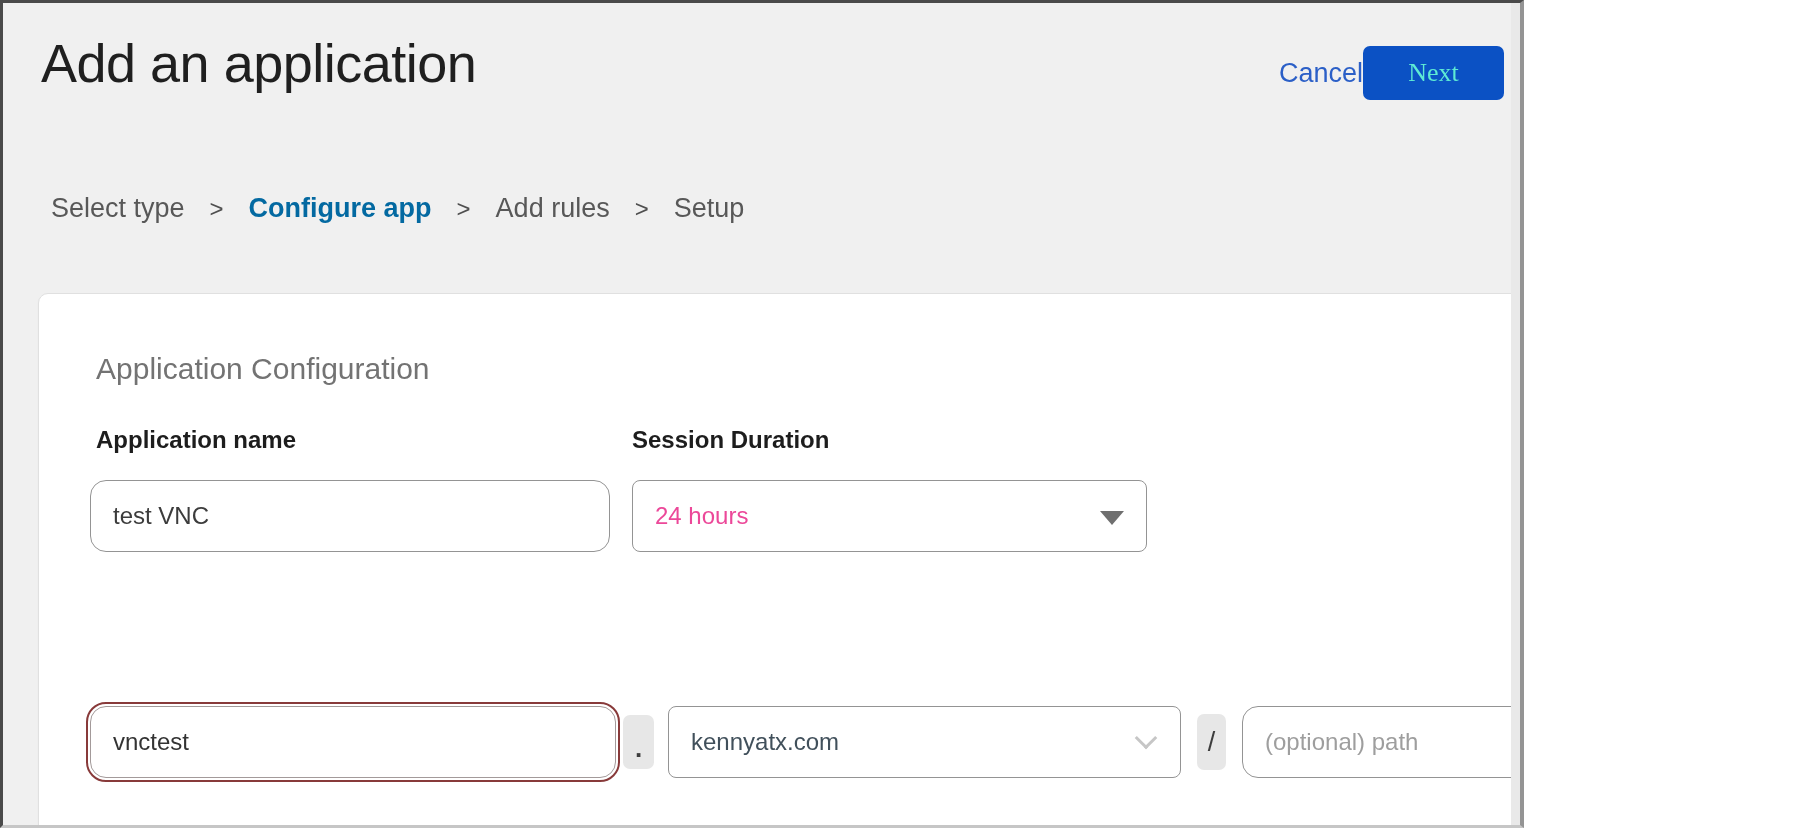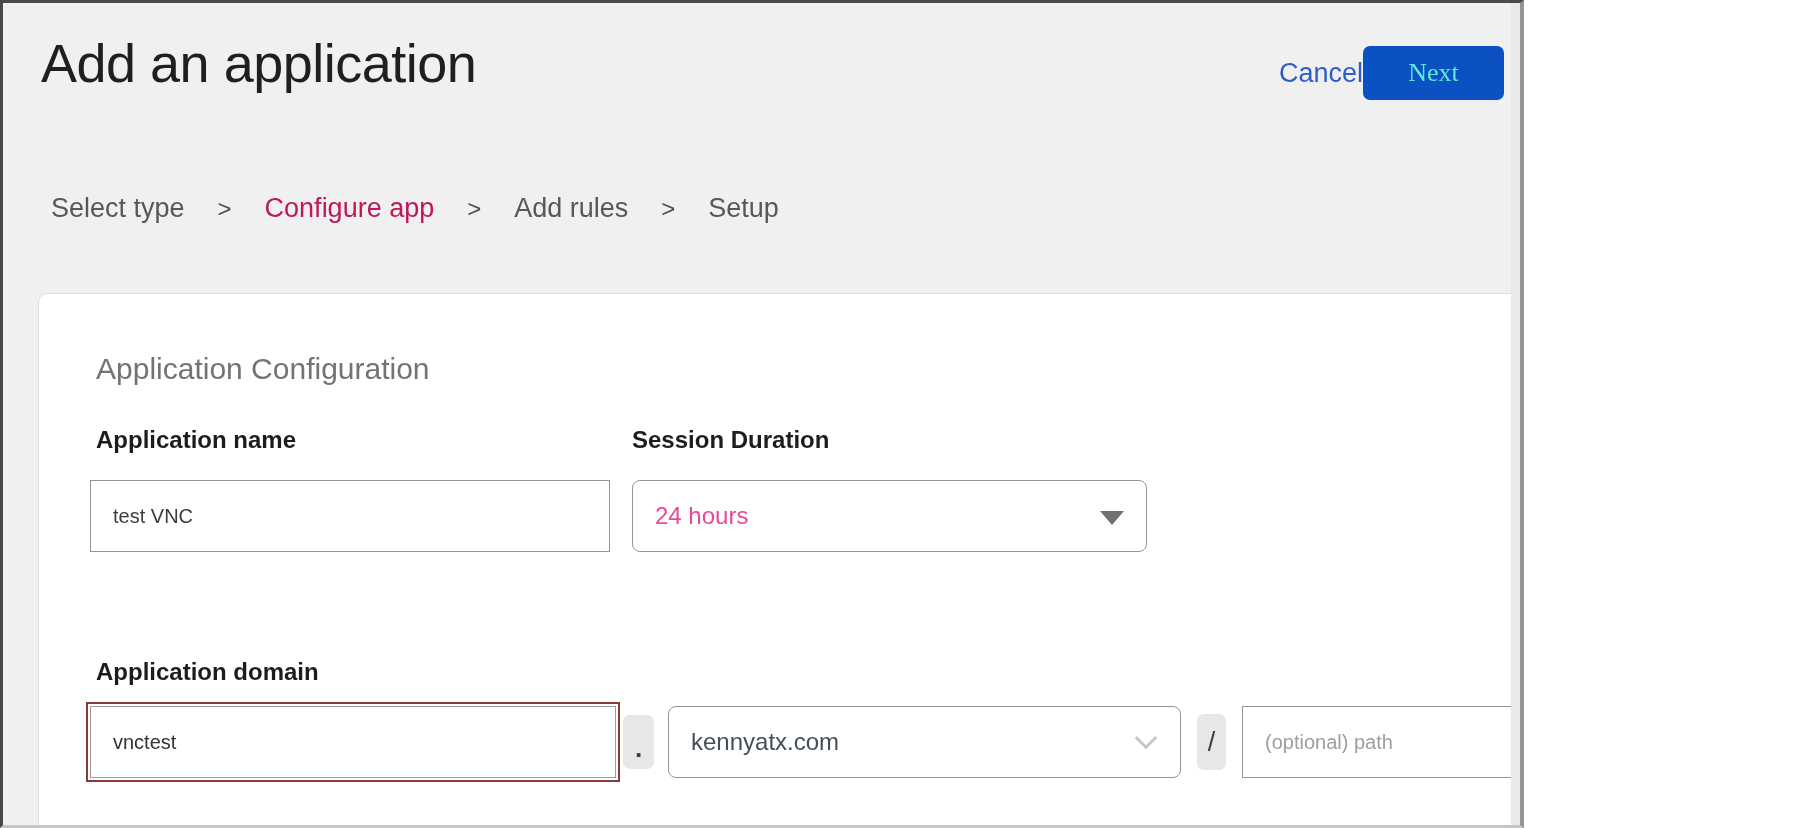--- a/index.html
+++ b/index.html
@@ -35,25 +35,25 @@
     background: #0b51c4; color: #5eead4;
     border: none; border-radius: 7px;
     font-size: 26px; font-family: Liberation Serif, serif;
     cursor: pointer;
     display: flex; align-items: center; justify-content: center;
   }
 
   
   .breadcrumb {
     position: absolute; left: 48px; top: 190px;
-    display: flex; align-items: center; gap: 33px;
+    display: flex; align-items: center; gap: 25px;
     font-size: 27px; color: #585858;
   }
   .breadcrumb .sep { color: #4f4f4f; font-size: 24px; }
-  .breadcrumb .crumb.active { color: #be185d; font-weight: 400; }
+  .breadcrumb .crumb.active { color: #0369a1; font-weight: 700; }
 
   
   .card {
     position: absolute; left: 35px; top: 290px;
     width: 1770px; height: 580px;
     background: #ffffff;
     border: 1px solid #e0e0e0;
     border-radius: 10px;
     box-shadow: 0 1px 2px rgba(0,0,0,0.04);
   }
@@ -65,24 +65,24 @@
     position: absolute;
     font-size: 24px; font-weight: 700; color: #1d1d1d;
   }
   .label-app-name   { left: 57px;  top: 132px; }
   .label-session    { left: 593px; top: 132px; }
   .label-app-domain { left: 57px;  top: 364px; }
 
   .text-input {
     height: 72px;
     border: 1px solid #949494;
-    border-radius: 0;
+    border-radius: 16px;
     background: #fff;
     font-family: "Liberation Sans", sans-serif;
-    font-size: 20px; color: #3c3c3c;
+    font-size: 24px; color: #3c3c3c;
     padding: 4px 22px;
     outline: none;
   }
   .text-input::placeholder { color: #9e9e9e; }
 
   .input-app-name { position: absolute; left: 51px; top: 186px; width: 520px; }
 
   .select-box {
     height: 72px;
     border: 1px solid #949494;
@@ -174,21 +174,20 @@
 
     <label class="field-label label-app-name">Application name</label>
     <input class="text-input input-app-name" type="text" value="test VNC" style="">
 
     <label class="field-label label-session">Session Duration</label>
     <div class="select-box select-session">
       <span>24 hours</span>
       <span class="caret-solid"></span>
     </div>
 
-    <label class="field-label label-app-domain">Application domain</label>
 
     <div class="domain-row">
       <input class="text-input input-subdomain" type="text" value="vnctest" style="">
 
       <span class="sep-chip dot-chip">.</span>
 
       <div class="select-box select-domain">
         <span>kennyatx.com</span>
         <span class="chevron-thin"></span>
       </div>

